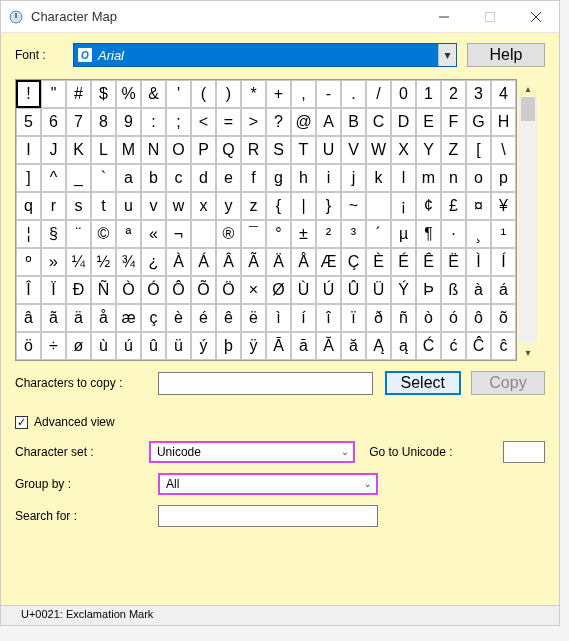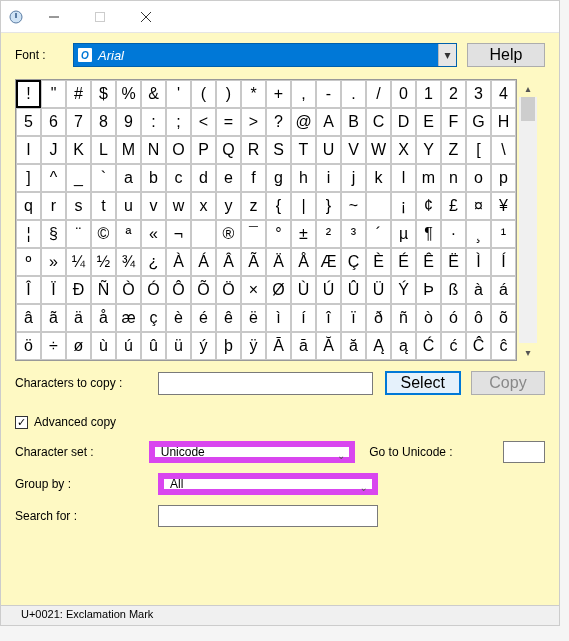--- a/index.html
+++ b/index.html
@@ -141,21 +141,21 @@
   .chkbox {
     width: 13px; height: 13px; border: 1px solid #333;
     background: #fff; margin-right: 6px;
     display: inline-flex; align-items: center; justify-content: center;
     font-size: 11px; line-height: 1; color: #000;
   }
   .form-row { display: flex; align-items: center; margin-bottom: 10px; }
   .form-row .lbl { width: 135px; }
   .dd {
     width: 220px; height: 22px;
-    background: #fff; border: 6px solid #d946ef;
+    background: #fff; border: 2px solid #d946ef;
     display: flex; align-items: center; padding: 0 6px;
     position: relative; font-size: 12px;
   }
   .dd .chev {
     position: absolute; right: 4px; top: 3px;
     color: #555; font-size: 10px;
   }
   .gotolbl { margin: 0 8px 0 14px; }
   .gotoinput {
     width: 42px; height: 22px; background: #fff;
@@ -180,20 +180,21 @@
 <body>
 
 <div class="window">
   <div class="titlebar">
     <span class="app-icon">
       <svg width="16" height="16" viewBox="0 0 16 16">
         <circle cx="8" cy="8" r="6" fill="#cfe3f5" stroke="#5a7ca3"></circle>
         <rect x="7" y="4" width="2" height="5" fill="#5a7ca3"></rect>
       </svg>
     </span>
+    <span class="title">Character Map</span>
     <div class="winbtn">
       <svg width="10" height="10">
           <line x1="0" y1="5" x2="10" y2="5" stroke="currentColor" stroke-width="1"></line>
         </svg>
     </div>
     <div class="winbtn">
       <svg width="10" height="10">
           <rect x="0.5" y="0.5" width="9" height="9" fill="none" stroke="#ccc" stroke-width="1"></rect>
         </svg>
     </div>
@@ -431,21 +432,21 @@
 
     <div class="copy-row">
       <span class="lbl">Characters to copy :</span>
       <input class="copy-input" value="" style="">
       <div class="btn primary" style="margin-right:10px;">Select</div>
       <div class="btn disabled">Copy</div>
     </div>
 
     <div class="chk-row">
       <span class="chkbox">✓</span>
-      <span>Advanced copy</span>
+      <span>Advanced view</span>
     </div>
 
     <div class="form-row">
       <span class="lbl">Character set :</span>
       <div class="dd">
         <span>Unicode</span>
         <span class="chev">⌄</span>
       </div>
       <span class="lbl gotolbl">Go to Unicode :</span>
       <input class="gotoinput" value="" style="">

